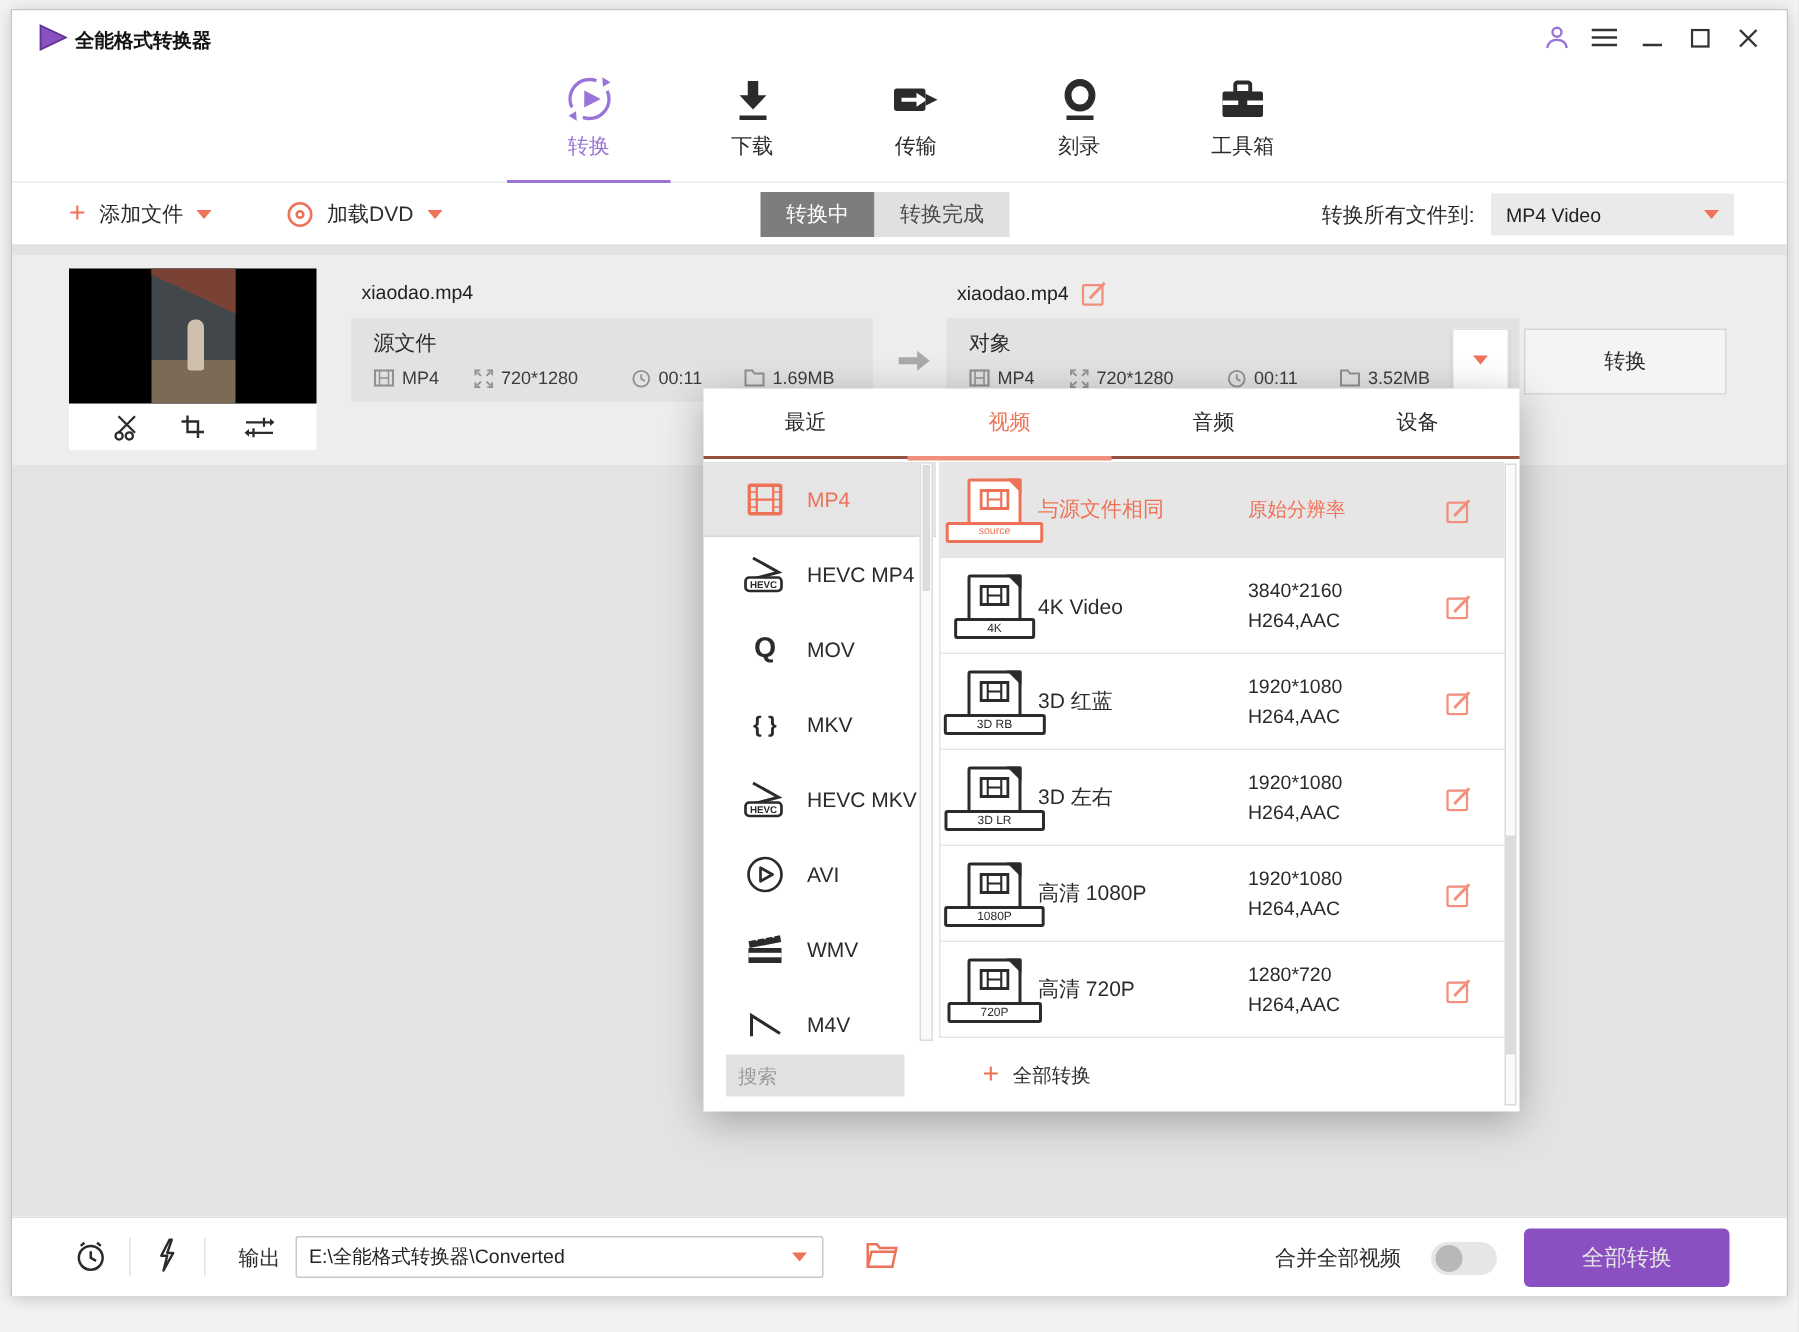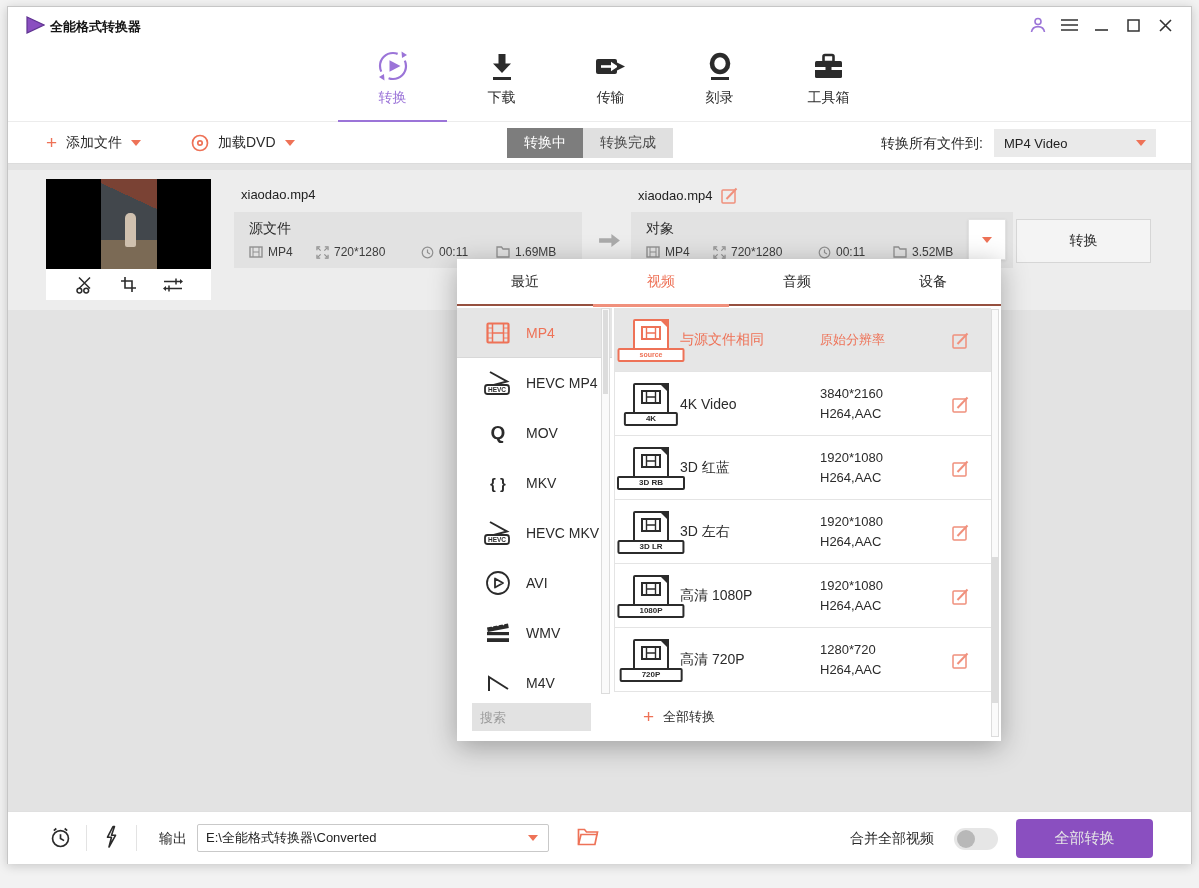--- a/index.html
+++ b/index.html
@@ -55,21 +55,21 @@
   .box .meta { display:flex; margin-top:7px; font-size:12px; color:#3d3d3d; align-items:center; }
   .box .meta .mi { display:flex; align-items:center; gap:5px; }
   .mi.m1 { width:67px; } .mi.m2 { width:105px; } .mi.m3 { width:75px; }
   .box.src { left:226px; width:348px; }
   .box.tgt { left:623px; width:382px; }
   .caretbtn { position:absolute; right:7px; top:7px; width:38px; height:41px; background:#fff; border:1px solid #e2e2e2; box-shadow:0 1px 3px rgba(0,0,0,.10); display:flex; align-items:center; justify-content:center; }
   .flow-arrow { position:absolute; left:589px; top:62px; }
   .convertbtn { position:absolute; left:1008px; top:49px; width:135px; height:44px; background:#f4f4f4; border:1px solid #d6d6d6; font-size:14px; color:#2b2b2b; }
 
   
-  .popup { position:absolute; left:449px; top:252px; width:544px; height:482px; background:#fff; box-shadow:0 6px 26px rgba(0,0,0,.30); z-index:5; }
+  .popup { position:absolute; left:461px; top:252px; width:544px; height:482px; background:#fff; box-shadow:0 6px 26px rgba(0,0,0,.30); z-index:5; }
   .ptabs { display:flex; height:47px; border-bottom:2px solid #96503f; }
   .ptab { flex:1; display:flex; align-items:center; justify-content:center; font-size:14px; color:#2b2b2b; position:relative; background:none; border:none; }
   .ptab.active { color:#ee7257; }
   .ptab.active::after { content:""; position:absolute; bottom:-3px; left:0; right:0; height:3px; background:#f0907c; }
 
   .pleft { position:absolute; left:0; top:49px; width:155px; height:386px; overflow:hidden; }
   .fmt-item { height:50px; display:flex; align-items:center; padding-left:26px; gap:13px; font-size:14px; color:#2b2b2b; cursor:pointer; }
   .fmt-item .ficon { width:30px; display:flex; justify-content:center; color:#2b2b2b; }
   .fmt-item.sel { background:#e5e5e5; color:#ee7257; border-bottom:1px solid #d8d8d8; }
   .fmt-item.sel .ficon { color:#ee7257; }
@@ -86,21 +86,21 @@
   .pright { position:absolute; left:157px; top:49px; width:377px; border-left:1px solid #e4e4e4; }
   .preset { height:64px; display:flex; align-items:center; padding-left:18px; border-bottom:1px solid #e4e4e4; position:relative; color:#2b2b2b; cursor:pointer; }
   .preset.sel { background:#e6e6e6; color:#ee7257; }
   .pname { position:absolute; left:65px; font-size:14px; width:135px; }
   .pdetails { position:absolute; left:205px; top:0; bottom:0; display:flex; flex-direction:column; justify-content:center; font-size:13px; line-height:20px; }
   .pedit { position:absolute; right:22px; top:24px; color:#f0907c; background:none; border:none; }
 
   .picon { width:36px; height:42px; border:2px solid currentColor; border-radius:2px; background:#fff; position:relative; flex:0 0 auto; }
   .picon::before { content:""; position:absolute; top:-2px; right:-2px; border-top:10px solid currentColor; border-left:10px solid transparent; }
   .picon .strip { margin:5px auto 0; }
-  .pbadge { position:absolute; bottom:-3px; left:50%; transform:translateX(-50%); background:#fff; border:2px solid currentColor; border-radius:2px; font-size:8px; font-weight:bold; line-height:10px; padding:0 20px; white-space:nowrap; }
+  .pbadge { position:absolute; bottom:-3px; left:50%; transform:translateX(-50%); background:#fff; border:2px solid currentColor; border-radius:2px; font-size:8px; font-weight:normal; line-height:10px; padding:0 20px; white-space:nowrap; }
   .preset.sel .pbadge { font-size:7px; }
 
   .pbottom { position:absolute; left:0; right:12px; bottom:0; height:48px; display:flex; align-items:center; }
   .psearch { margin-left:15px; width:119px; height:28px; background:#e2e2e2; border:none; font-size:13px; padding:0 8px; color:#333; }
   .psearch::placeholder { color:#9a9a9a; }
   .pcustom { margin-left:52px; display:flex; align-items:center; gap:9px; font-size:13px; color:#2b2b2b; background:none; border:none; }
   .plus { color:#ee7257; font-size:19px; font-weight:normal; line-height:14px; }
 
   
   .bottombar { position:absolute; left:0; right:0; top:804px; height:53px; background:#fff; border-top:1px solid #e0e0e0; }

